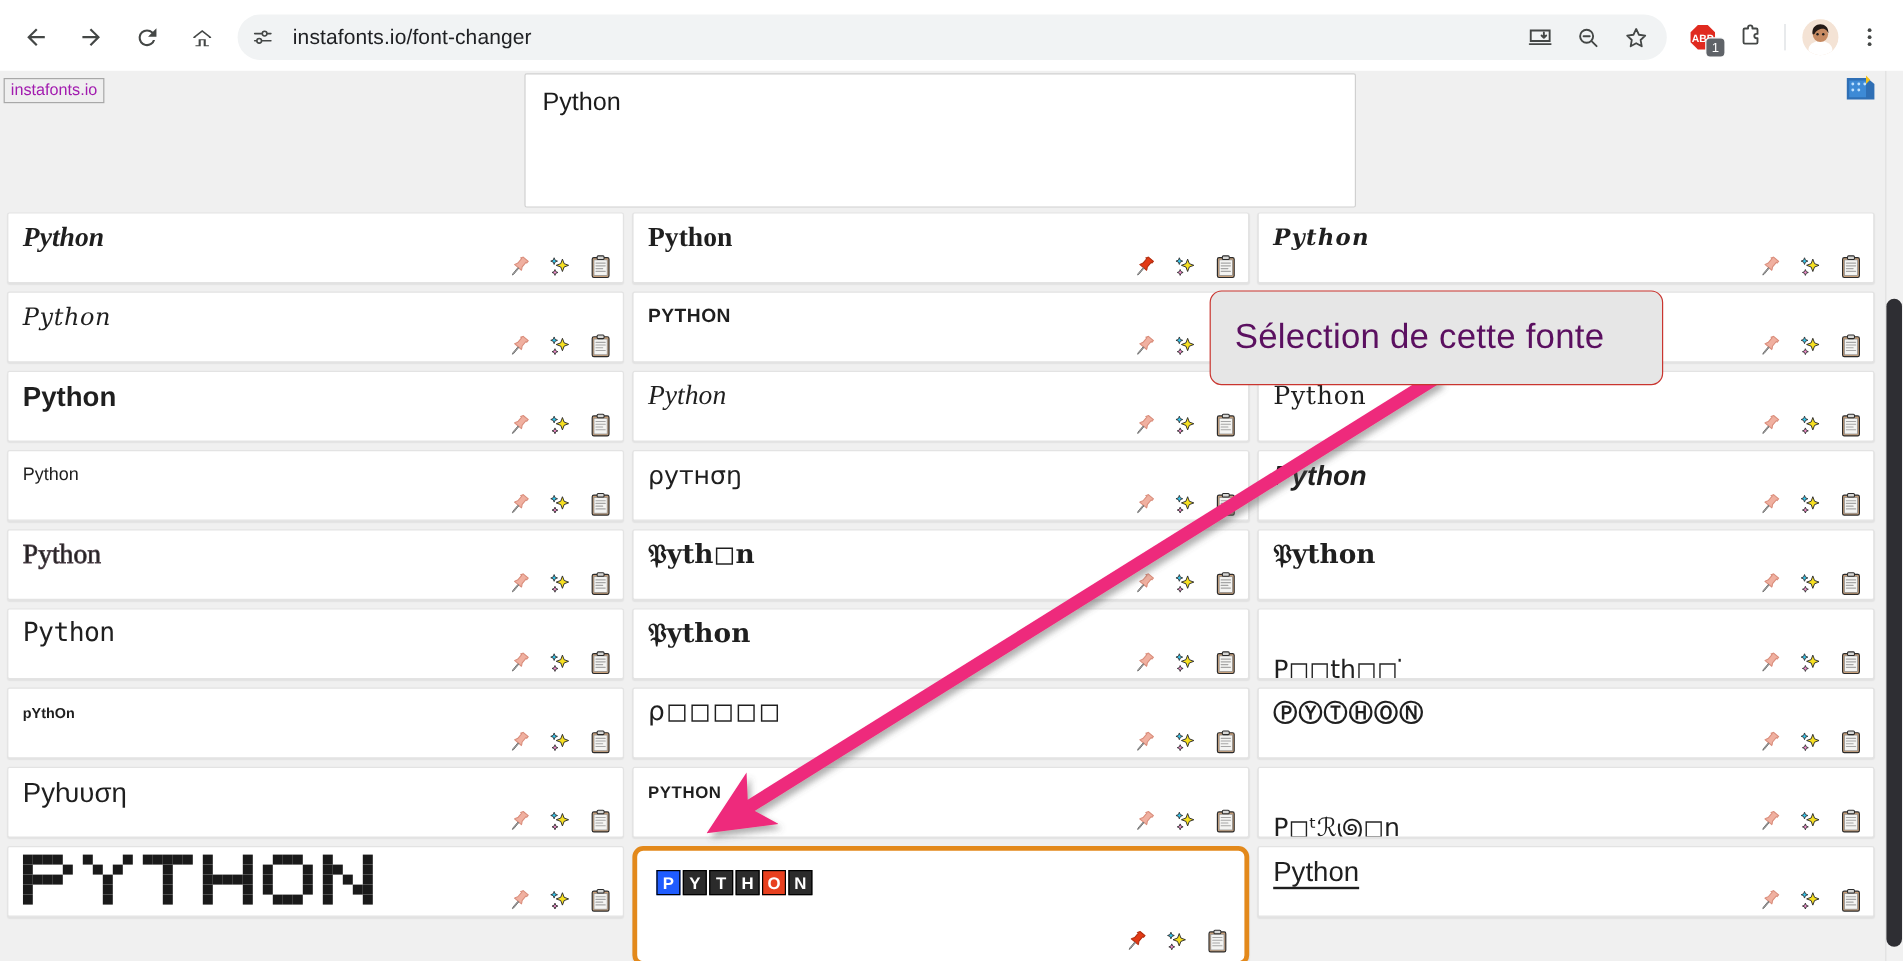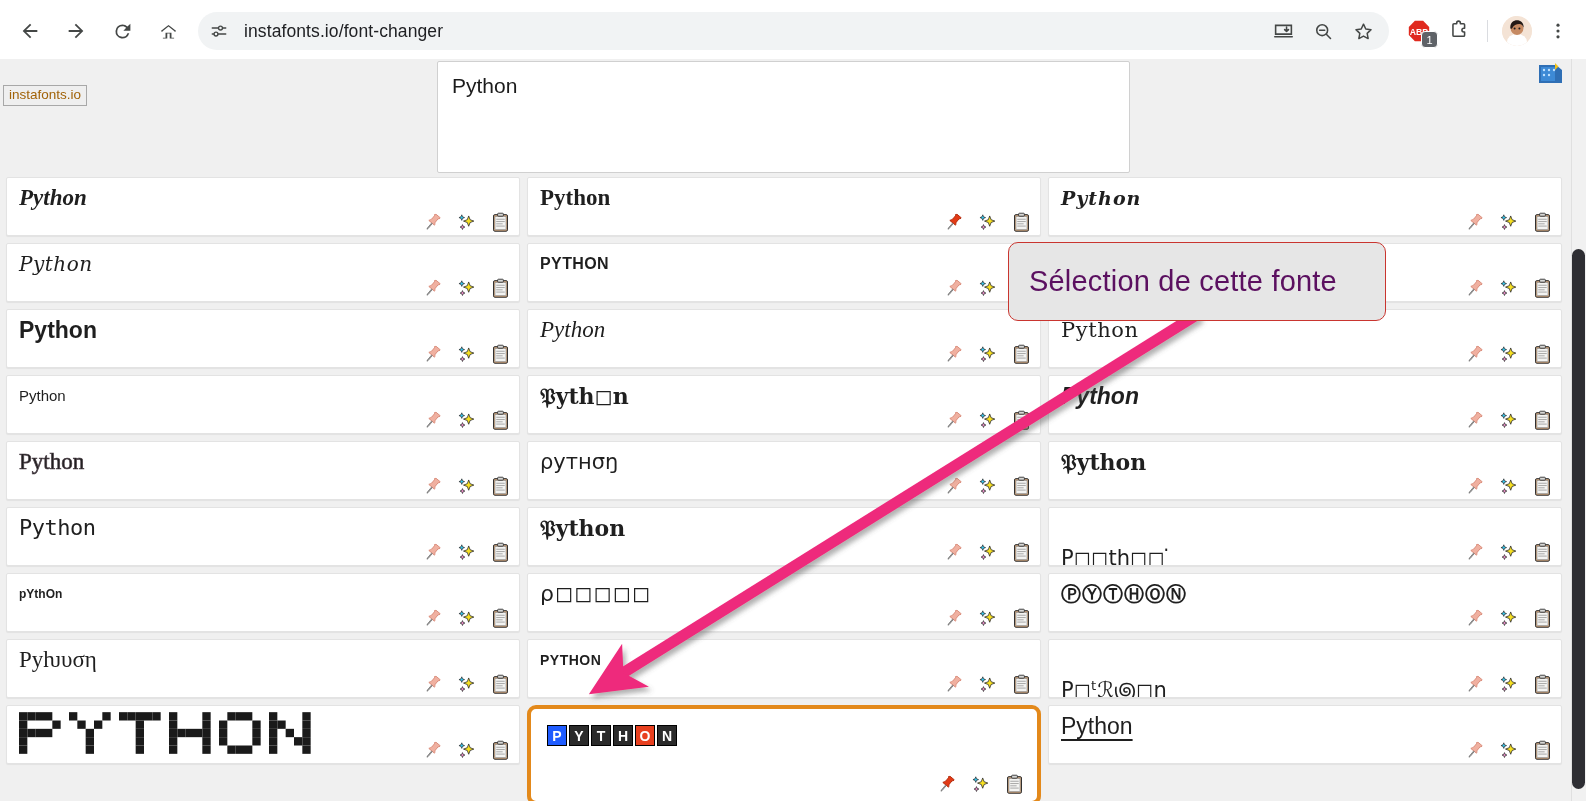--- a/index.html
+++ b/index.html
@@ -103,27 +103,26 @@
     background: #f0f0f0;
     overflow: hidden;
   }
 
   
   #status-bubble {
     position: absolute;
     left: 3px; top: 6px;
     background: #efefef;
     border: 1px solid #a8a8a8;
-    color: #a16207;
+    color: #a21caf;
     font-size: 13.5px;
     padding: 1px 5px 2px 5px;
     line-height: 16px;
     z-index: 40;
     font-family: "Liberation Sans", sans-serif;
-    margin-top: 20px;
   }
 
   
   #input-area {
     position: absolute;
     left: 437px; top: 2px;
     width: 693px; height: 112px;
     background: #ffffff;
     border: 1px solid #d0d0d0;
     border-radius: 2px;
@@ -183,21 +182,21 @@
   }
 
   
   .s-bold-italic-serif { font-family: "Liberation Serif", serif; font-weight: bold; font-style: italic; }
   .s-script { font-family: "DejaVu Serif", serif; font-style: italic; font-size: 20px !important; letter-spacing: 0.5px; }
   .s-bold-sans { font-family: "Liberation Sans", sans-serif; font-weight: bold; }
   .s-small-sans { font-family: "Liberation Sans", sans-serif; font-size: 15px !important; }
   .s-outline { font-family: "Liberation Serif", serif; color: #bdb4bb; -webkit-text-stroke: 0.7px #4c4048; }
   .s-mono-thin { font-family: "DejaVu Sans Mono", monospace; font-size: 22px !important; letter-spacing: -0.5px;}
   .s-tiny-caps { font-family: "Liberation Sans", sans-serif; font-size: 12px !important; font-weight: bold; }
-  .s-greekish { font-family: Liberation Serif, serif; font-size: 23px !important; }
+  .s-greekish { font-family: Liberation Sans, sans-serif; font-size: 23px !important; }
   .s-serif-bold { font-family: "Liberation Serif", serif; font-weight: bold; }
   .s-caps-sans-bold { font-family: "Liberation Sans", sans-serif; font-weight: bold; font-size: 16px !important; letter-spacing: 0.4px; }
   .s-italic-serif { font-family: "Liberation Serif", serif; font-style: italic; }
   .s-greek-sans { font-family: "DejaVu Sans", sans-serif; font-size: 21px !important; }
   .s-fraktur { font-family: "DejaVu Serif", serif; font-weight: bold; font-size: 22px !important; }
   .s-box { font-family: "DejaVu Sans", sans-serif; font-size: 22px !important; letter-spacing: 1px; }
   .s-caps-small { font-family: "Liberation Sans", sans-serif; font-weight: bold; font-size: 14px !important; letter-spacing: 0.5px; }
   .s-cursive2 { font-family: "DejaVu Serif", serif; font-style: italic; font-weight: bold; font-size: 19px !important; letter-spacing: 1px; }
   .s-mono-serif { font-family: "DejaVu Serif", serif; color: #555; font-size: 21px !important; letter-spacing: 0.6px; }
   .s-bold-ital-sans { font-family: "Liberation Sans", sans-serif; font-weight: bold; font-style: italic; }
@@ -785,48 +784,48 @@
     <g stroke="#a6a6a6" stroke-width="1.1" stroke-linecap="round">
       <line x1="7.6" y1="8.3" x2="16.4" y2="8.3"></line>
       <line x1="7.6" y1="10.9" x2="16.4" y2="10.9"></line>
       <line x1="7.6" y1="13.5" x2="14" y2="13.5"></line>
       <line x1="7.6" y1="16.1" x2="16.4" y2="16.1"></line>
     </g>
   </svg>
           </div>
         </div>
         <div class="font-card">
+          <div class="sample s-greek-sans">ρутнσŋ</div>
+          <div class="card-actions">
+            <svg viewBox="0 0 24 24" class="act" title="Pin this font">
+    <g transform="rotate(40 12 12)">
+      <path d="M9 2.2h6.2v2.1h-1v5.3c0 1.3 1.5 1.9 1.5 3.3H7.3c0-1.4 1.5-2 1.5-3.3V4.3h-1z" fill="#f0b0a0" stroke="#d98c7a" stroke-width="1"></path>
+      <path d="M11.6 13.2h1v7.4l-.5 1.3-.5-1.3z" fill="#b8b8b8" stroke="#6d6d6d" stroke-width="0.8"></path>
+    </g>
+  </svg>
+            <svg viewBox="0 0 24 24" class="act" title="Decorate this font">
+    <path d="M14.5 4.5l1.6 4.3 4.3 1.6-4.3 1.6-1.6 4.3-1.6-4.3-4.3-1.6 4.3-1.6z" fill="#f7e021" stroke="#2a2a2a" stroke-width="0.9" stroke-linejoin="round"></path>
+    <path d="M6.6 3.2l.9 2.3 2.3.9-2.3.9-.9 2.3-.9-2.3-2.3-.9 2.3-.9z" fill="#35c8f0" stroke="#2a2a2a" stroke-width="0.8" stroke-linejoin="round"></path>
+    <path d="M7.4 14.4l.8 2 2 .8-2 .8-.8 2-.8-2-2-.8 2-.8z" fill="#f58fd0" stroke="#2a2a2a" stroke-width="0.8" stroke-linejoin="round"></path>
+  </svg>
+            <svg viewBox="0 0 24 24" class="act" title="Copy to clipboard">
+    <rect x="4" y="3" width="16" height="19" rx="1.6" fill="#c8a07a" stroke="#2b2b2b" stroke-width="1.1"></rect>
+    <rect x="5.7" y="5.2" width="12.6" height="15" fill="#f4f4f2" stroke="#8a8a8a" stroke-width="0.7"></rect>
+    <rect x="8.7" y="1.4" width="6.6" height="3.4" rx="1" fill="#d8d8d6" stroke="#2b2b2b" stroke-width="1"></rect>
+    <g stroke="#a6a6a6" stroke-width="1.1" stroke-linecap="round">
+      <line x1="7.6" y1="8.3" x2="16.4" y2="8.3"></line>
+      <line x1="7.6" y1="10.9" x2="16.4" y2="10.9"></line>
+      <line x1="7.6" y1="13.5" x2="14" y2="13.5"></line>
+      <line x1="7.6" y1="16.1" x2="16.4" y2="16.1"></line>
+    </g>
+  </svg>
+          </div>
+        </div>
+        <div class="font-card">
           <div class="sample s-fraktur">𝔓yth◻n</div>
-          <div class="card-actions">
-            <svg viewBox="0 0 24 24" class="act" title="Pin this font">
-    <g transform="rotate(40 12 12)">
-      <path d="M9 2.2h6.2v2.1h-1v5.3c0 1.3 1.5 1.9 1.5 3.3H7.3c0-1.4 1.5-2 1.5-3.3V4.3h-1z" fill="#f0b0a0" stroke="#d98c7a" stroke-width="1"></path>
-      <path d="M11.6 13.2h1v7.4l-.5 1.3-.5-1.3z" fill="#b8b8b8" stroke="#6d6d6d" stroke-width="0.8"></path>
-    </g>
-  </svg>
-            <svg viewBox="0 0 24 24" class="act" title="Decorate this font">
-    <path d="M14.5 4.5l1.6 4.3 4.3 1.6-4.3 1.6-1.6 4.3-1.6-4.3-4.3-1.6 4.3-1.6z" fill="#f7e021" stroke="#2a2a2a" stroke-width="0.9" stroke-linejoin="round"></path>
-    <path d="M6.6 3.2l.9 2.3 2.3.9-2.3.9-.9 2.3-.9-2.3-2.3-.9 2.3-.9z" fill="#35c8f0" stroke="#2a2a2a" stroke-width="0.8" stroke-linejoin="round"></path>
-    <path d="M7.4 14.4l.8 2 2 .8-2 .8-.8 2-.8-2-2-.8 2-.8z" fill="#f58fd0" stroke="#2a2a2a" stroke-width="0.8" stroke-linejoin="round"></path>
-  </svg>
-            <svg viewBox="0 0 24 24" class="act" title="Copy to clipboard">
-    <rect x="4" y="3" width="16" height="19" rx="1.6" fill="#c8a07a" stroke="#2b2b2b" stroke-width="1.1"></rect>
-    <rect x="5.7" y="5.2" width="12.6" height="15" fill="#f4f4f2" stroke="#8a8a8a" stroke-width="0.7"></rect>
-    <rect x="8.7" y="1.4" width="6.6" height="3.4" rx="1" fill="#d8d8d6" stroke="#2b2b2b" stroke-width="1"></rect>
-    <g stroke="#a6a6a6" stroke-width="1.1" stroke-linecap="round">
-      <line x1="7.6" y1="8.3" x2="16.4" y2="8.3"></line>
-      <line x1="7.6" y1="10.9" x2="16.4" y2="10.9"></line>
-      <line x1="7.6" y1="13.5" x2="14" y2="13.5"></line>
-      <line x1="7.6" y1="16.1" x2="16.4" y2="16.1"></line>
-    </g>
-  </svg>
-          </div>
-        </div>
-        <div class="font-card">
-          <div class="sample s-greek-sans">ρутнσŋ</div>
           <div class="card-actions">
             <svg viewBox="0 0 24 24" class="act" title="Pin this font">
     <g transform="rotate(40 12 12)">
       <path d="M9 2.2h6.2v2.1h-1v5.3c0 1.3 1.5 1.9 1.5 3.3H7.3c0-1.4 1.5-2 1.5-3.3V4.3h-1z" fill="#f0b0a0" stroke="#d98c7a" stroke-width="1"></path>
       <path d="M11.6 13.2h1v7.4l-.5 1.3-.5-1.3z" fill="#b8b8b8" stroke="#6d6d6d" stroke-width="0.8"></path>
     </g>
   </svg>
             <svg viewBox="0 0 24 24" class="act" title="Decorate this font">
     <path d="M14.5 4.5l1.6 4.3 4.3 1.6-4.3 1.6-1.6 4.3-1.6-4.3-4.3-1.6 4.3-1.6z" fill="#f7e021" stroke="#2a2a2a" stroke-width="0.9" stroke-linejoin="round"></path>
     <path d="M6.6 3.2l.9 2.3 2.3.9-2.3.9-.9 2.3-.9-2.3-2.3-.9 2.3-.9z" fill="#35c8f0" stroke="#2a2a2a" stroke-width="0.8" stroke-linejoin="round"></path>

